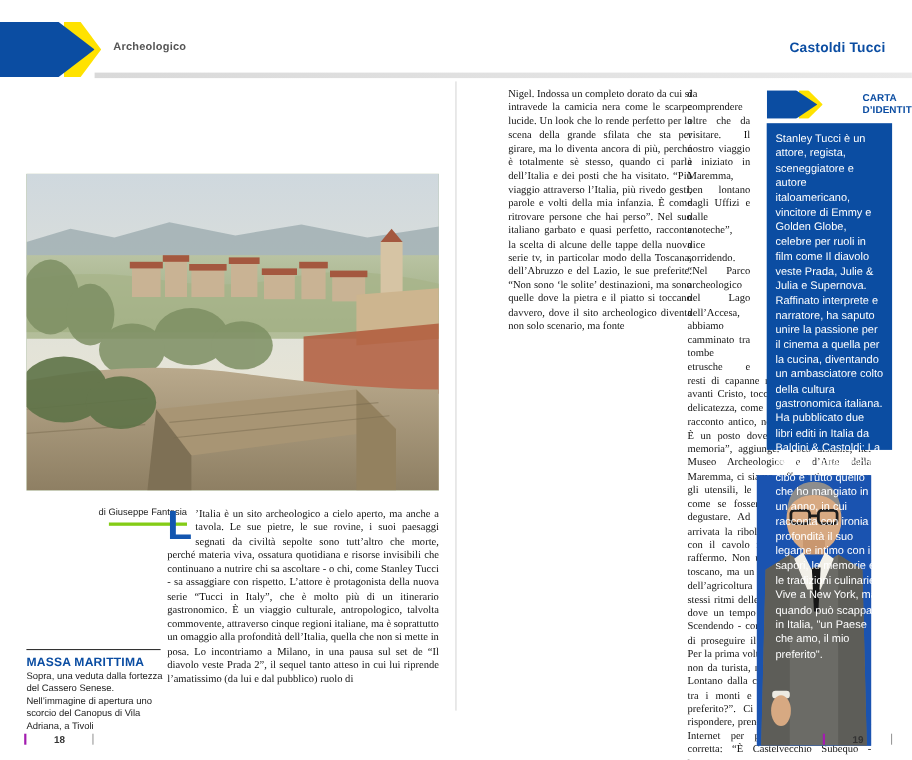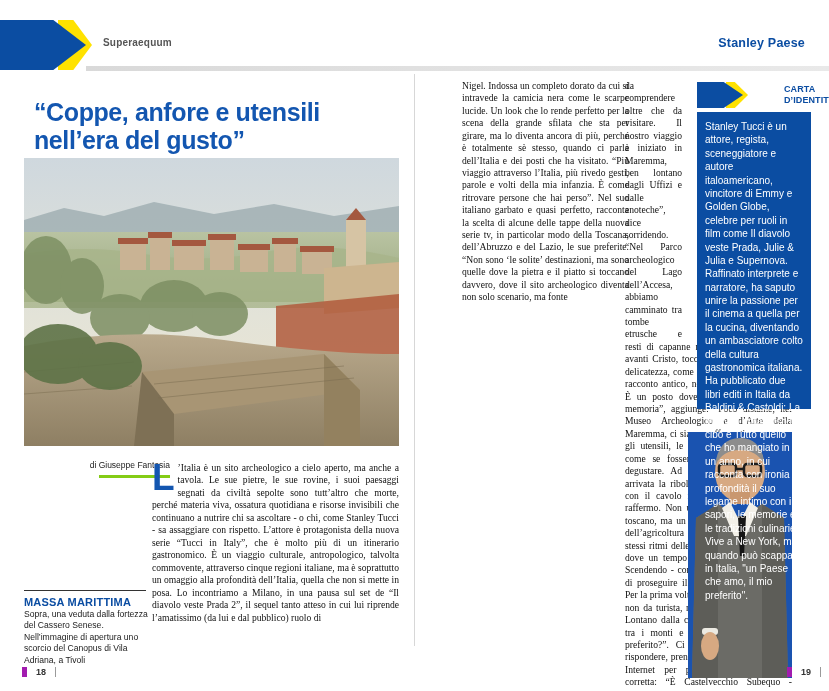--- a/index.html
+++ b/index.html
@@ -138,38 +138,37 @@
     font-family:"Liberation Sans", sans-serif;
     font-size:10px;line-height:1.34;color:#ffffff;
   }
 
   
   .folio{
     position:absolute;bottom:14px;
     font-family:"Liberation Sans", sans-serif;
     font-size:9px;font-weight:700;color:#333;
   }
-  .folio span{padding:0 9px;border-left:5px solid #a21caf;border-right:1px solid #9a9a9a;}
+  .folio span{padding:0 25px;border-left:2px solid #a21caf;border-right:1px solid #9a9a9a;}
   #folio-left{left:22px;}
-  #folio-right{right:8px;}
+  #folio-right{right:18px;}
 </style>
 </head>
 <body>
 
 <div class="page">
 
   <div class="hdr-arrow-y"></div>
   <div class="hdr-arrow"></div>
-  <div class="hdr-kicker">Superaequum</div>
-  <div class="hdr-name">Stanley Paese</div>
+  <div class="hdr-kicker">Archeologico</div>
+  <div class="hdr-name">Castoldi Tucci</div>
   <div class="hdr-rule"></div>
 
   <div class="spine"></div>
 
-  <div class="headline">“Coppe, anfore e utensili nell’era del gusto”</div>
 
   <div class="photo-main">
     <svg viewBox="0 0 375 288" preserveAspectRatio="xMidYMid slice">
       <defs>
         <linearGradient id="sky" x1="0" y1="0" x2="0" y2="1">
           <stop offset="0%" stop-color="#cfd8de"></stop>
           <stop offset="55%" stop-color="#e3e3d8"></stop>
           <stop offset="100%" stop-color="#efe6cf"></stop>
         </linearGradient>
         <linearGradient id="valley" x1="0" y1="0" x2="0" y2="1">

